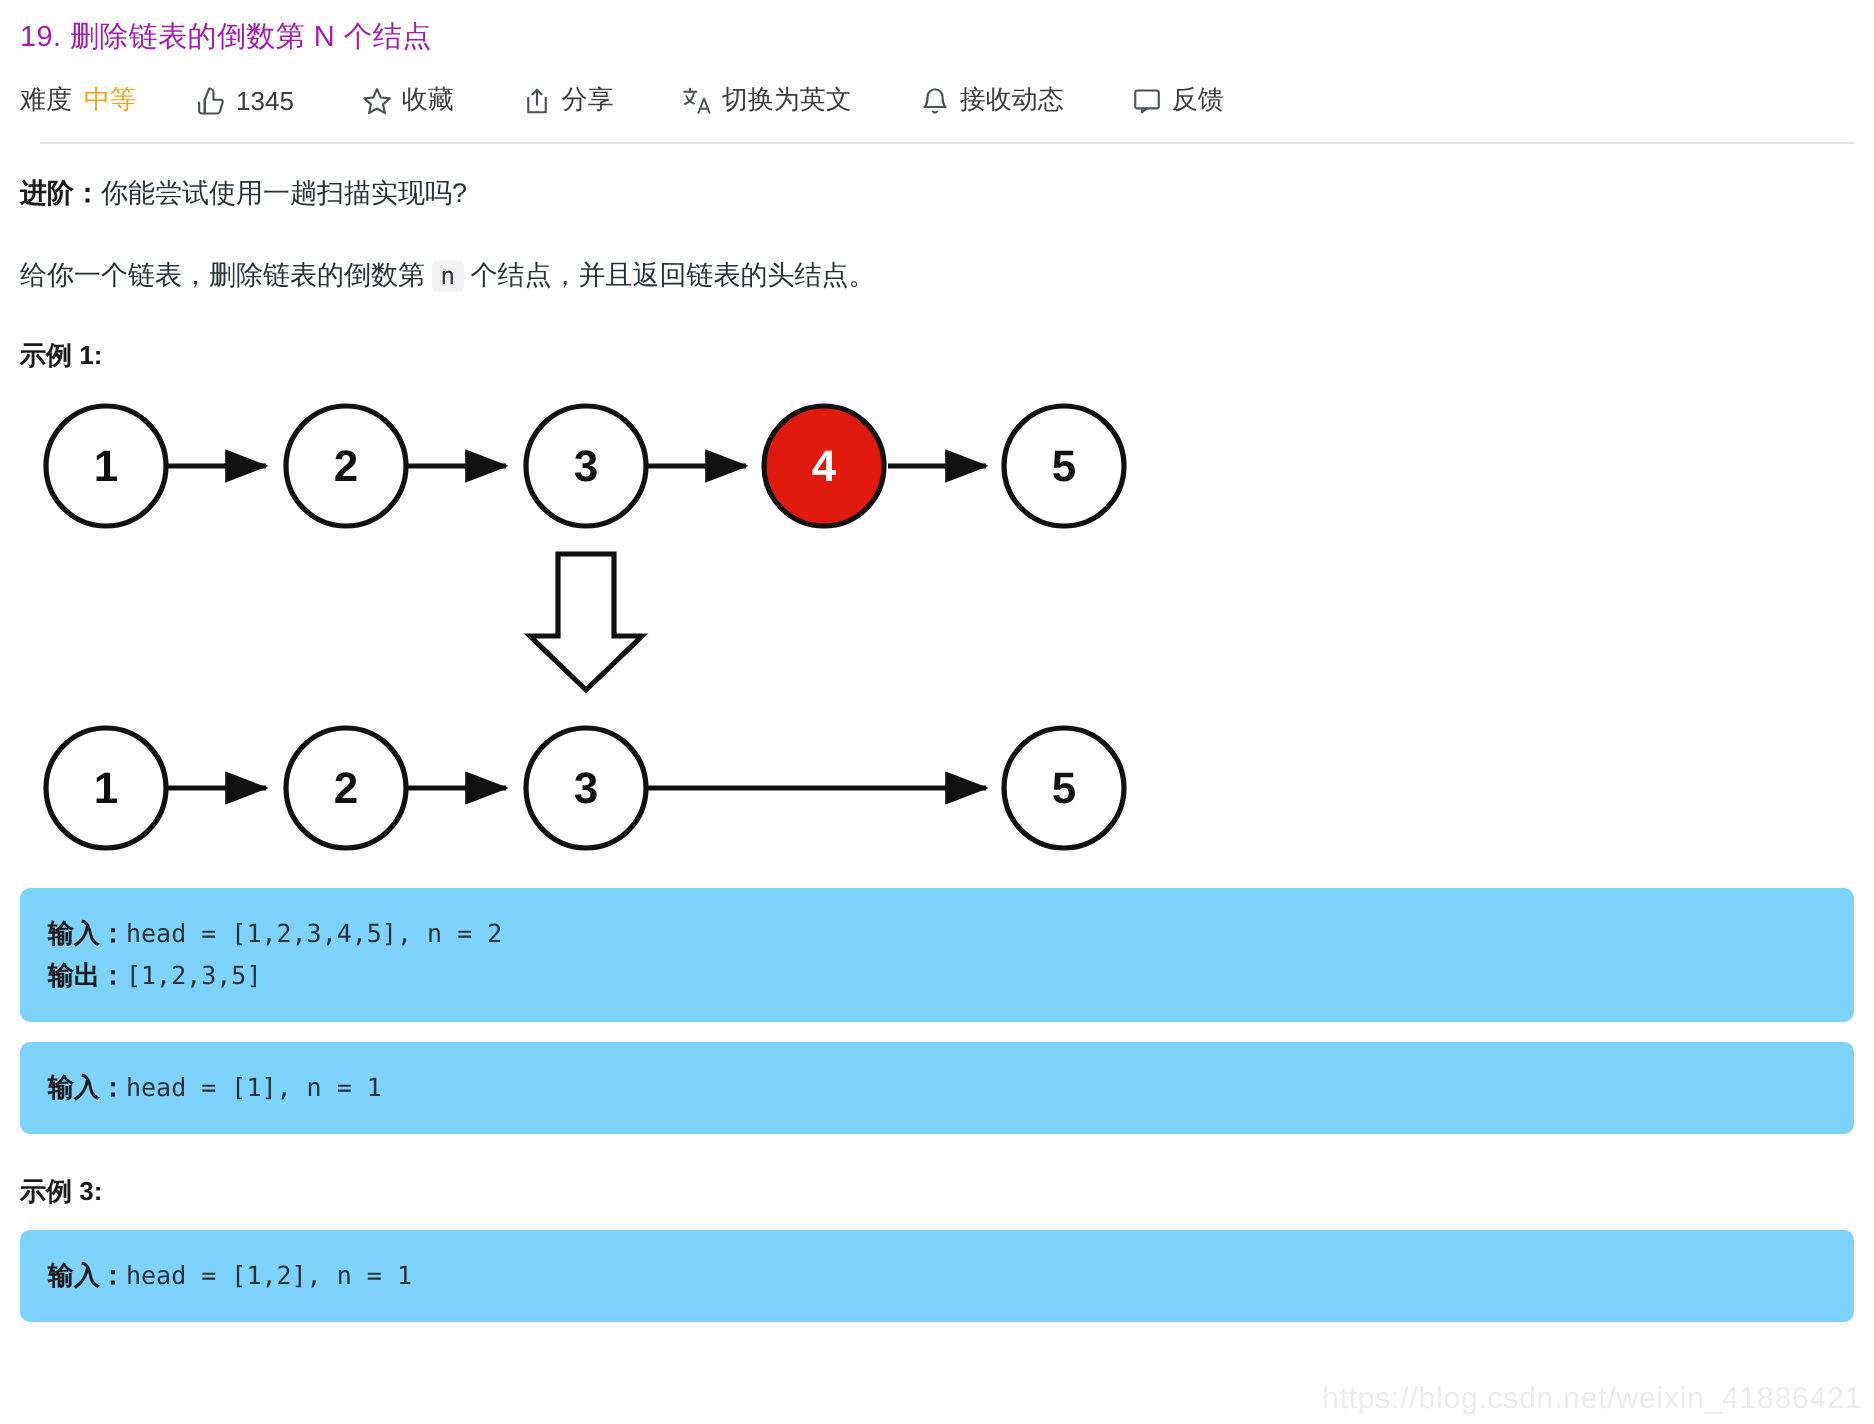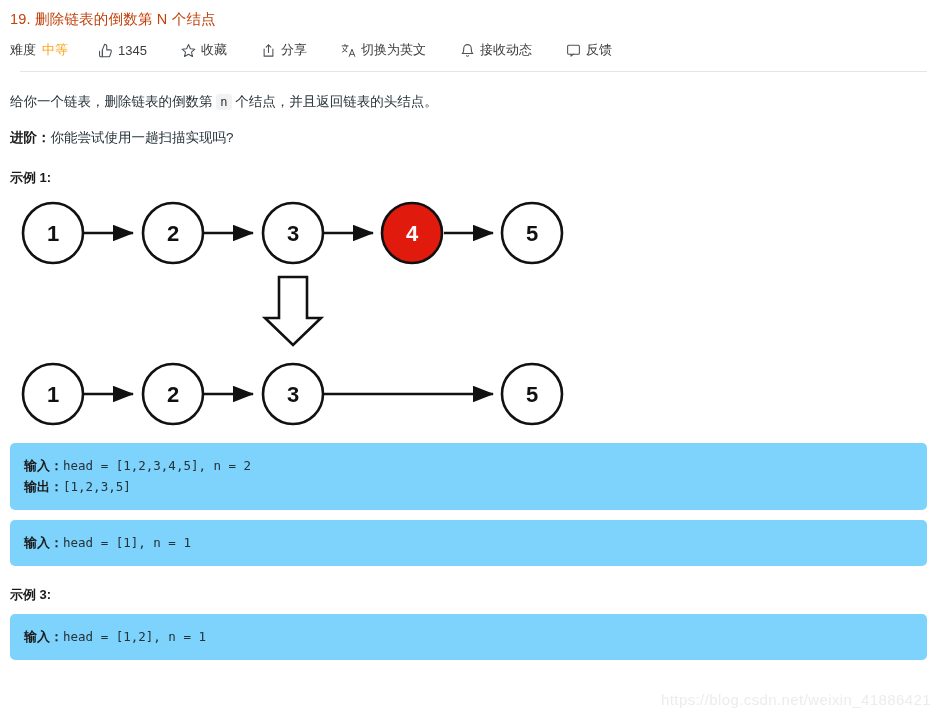--- a/index.html
+++ b/index.html
@@ -16,21 +16,21 @@
     position: relative;
   }
 
   
   .problem-header {
     padding: 8px 10px 0 10px;
   }
   .problem-title {
     font-size: 14.5px;
     line-height: 22px;
-    color: #c2410c;
+    color: #a21caf;
     font-weight: 400;
     letter-spacing: .2px;
   }
   .action-bar {
     display: flex;
     align-items: center;
     height: 28px;
     margin-top: 6px;
     font-size: 13px;
     color: #4c5259;
@@ -209,26 +209,26 @@
       <span class="action-label">反馈</span>
     </div>
 
   </div>
 
   <div class="header-divider"></div>
 </div>
 
 <div class="content">
 
+  <div class="para para-follow">
+    <span class="bold-lead">进阶：</span><span>你能尝试使用一趟扫描实现吗?</span>
+  </div>
+
   <div class="para">
     <span>给你一个链表，删除链表的倒数第 </span><code class="inline">n</code><span> 个结点，并且返回链表的头结点。</span>
-  </div>
-
-  <div class="para para-follow">
-    <span class="bold-lead">进阶：</span><span>你能尝试使用一趟扫描实现吗?</span>
   </div>
 
   <div class="example-title">示例 1:</div>
 
   <div class="diagram">
     <svg width="600" height="236" viewBox="0 0 600 236">
       <defs>
         <marker id="arrowhead" markerWidth="9" markerHeight="7" refX="8.5" refY="3.5" orient="auto" markerUnits="strokeWidth">
           <polygon points="0 0, 9 3.5, 0 7" fill="#111111"></polygon>
         </marker>

